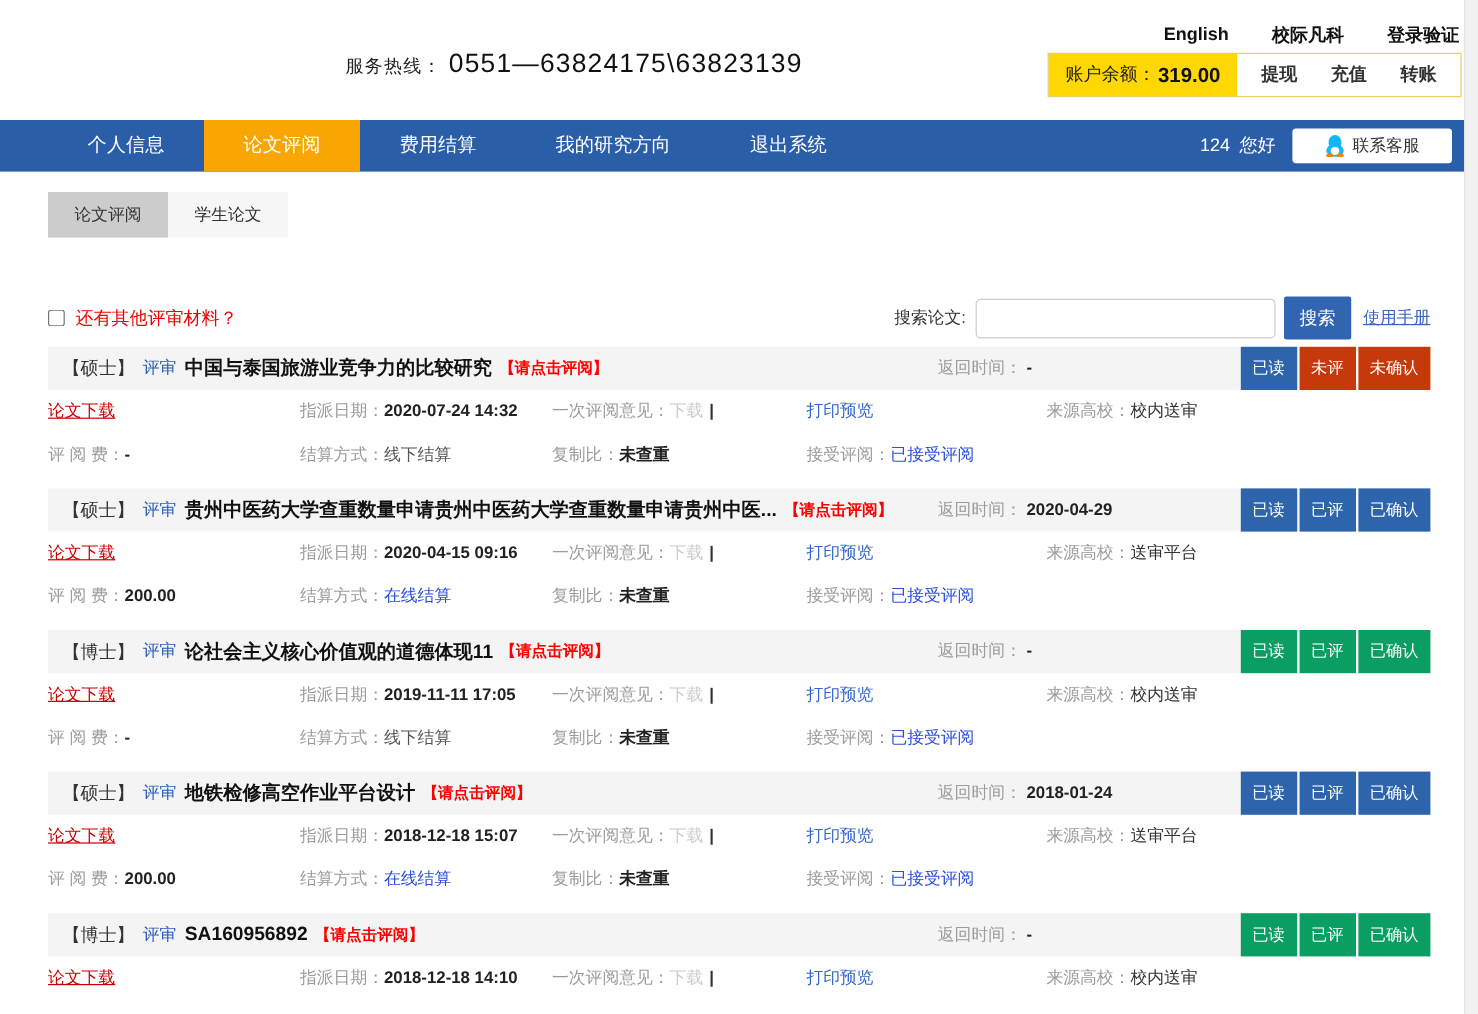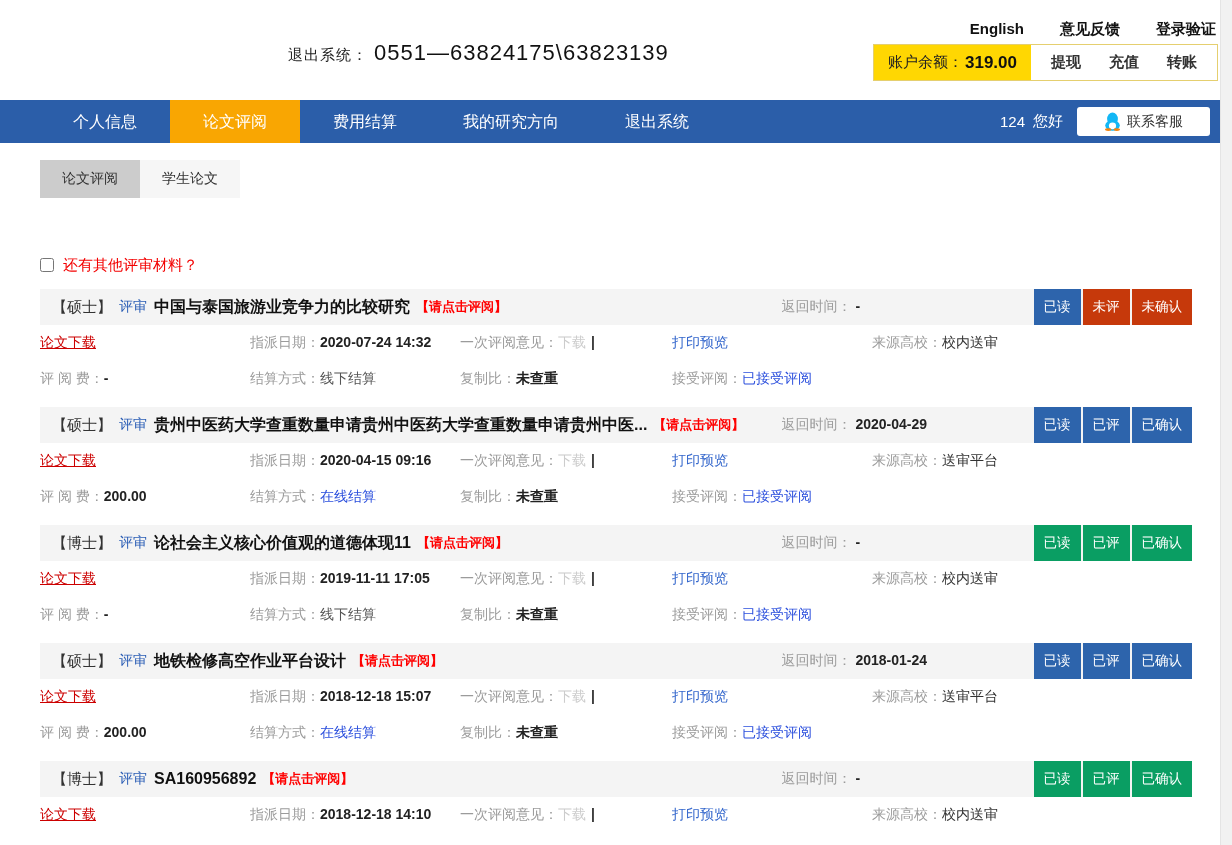--- a/index.html
+++ b/index.html
@@ -96,26 +96,26 @@
   .plain-val { color:#555; }
   .bold-val { color:#222; font-weight:bold; }
 </style>
 </head>
 <body>
 
 <div class="scroll-strip"></div>
 
 <header class="topbar">
   <div class="hotline">
-    <span class="hotline-label">退出系统：</span>
+    <span class="hotline-label">服务热线：</span>
     <span class="hotline-number">0551—63824175\63823139</span>
   </div>
   <div class="top-links">
     <span>English</span>
-    <span>意见反馈</span>
+    <span>校际凡科</span>
     <span>登录验证</span>
   </div>
   <div class="account-box">
     <div class="balance">
       <span>账户余额：</span>
       <b>319.00</b>
     </div>
     <div class="balance-links">
       <span>提现</span>
       <span>充值</span>
@@ -150,20 +150,26 @@
 
 <main class="main">
   <div class="tabs" id="tabs">
       <div class="tab active">论文评阅</div>
       <div class="tab">学生论文</div>
     </div>
 
   <div class="filter-row">
     <input type="checkbox" class="filter-check" style="">
     <span class="filter-label">还有其他评审材料？</span>
+    <div class="search-group">
+      <span class="search-label">搜索论文:</span>
+      <input class="search-input" value="" style="">
+      <button class="search-btn">搜索</button>
+      <span class="manual-link">使用手册</span>
+    </div>
   </div>
 
   <div class="papers" id="papers">
   <section class="paper">
     <div class="paper-bar">
       <span class="degree">【硕士】</span>
       <span class="review-link">评审</span>
       <span class="ptitle">中国与泰国旅游业竞争力的比较研究</span>
       <span class="click-review">【请点击评阅】</span>
       <span class="return-group">

